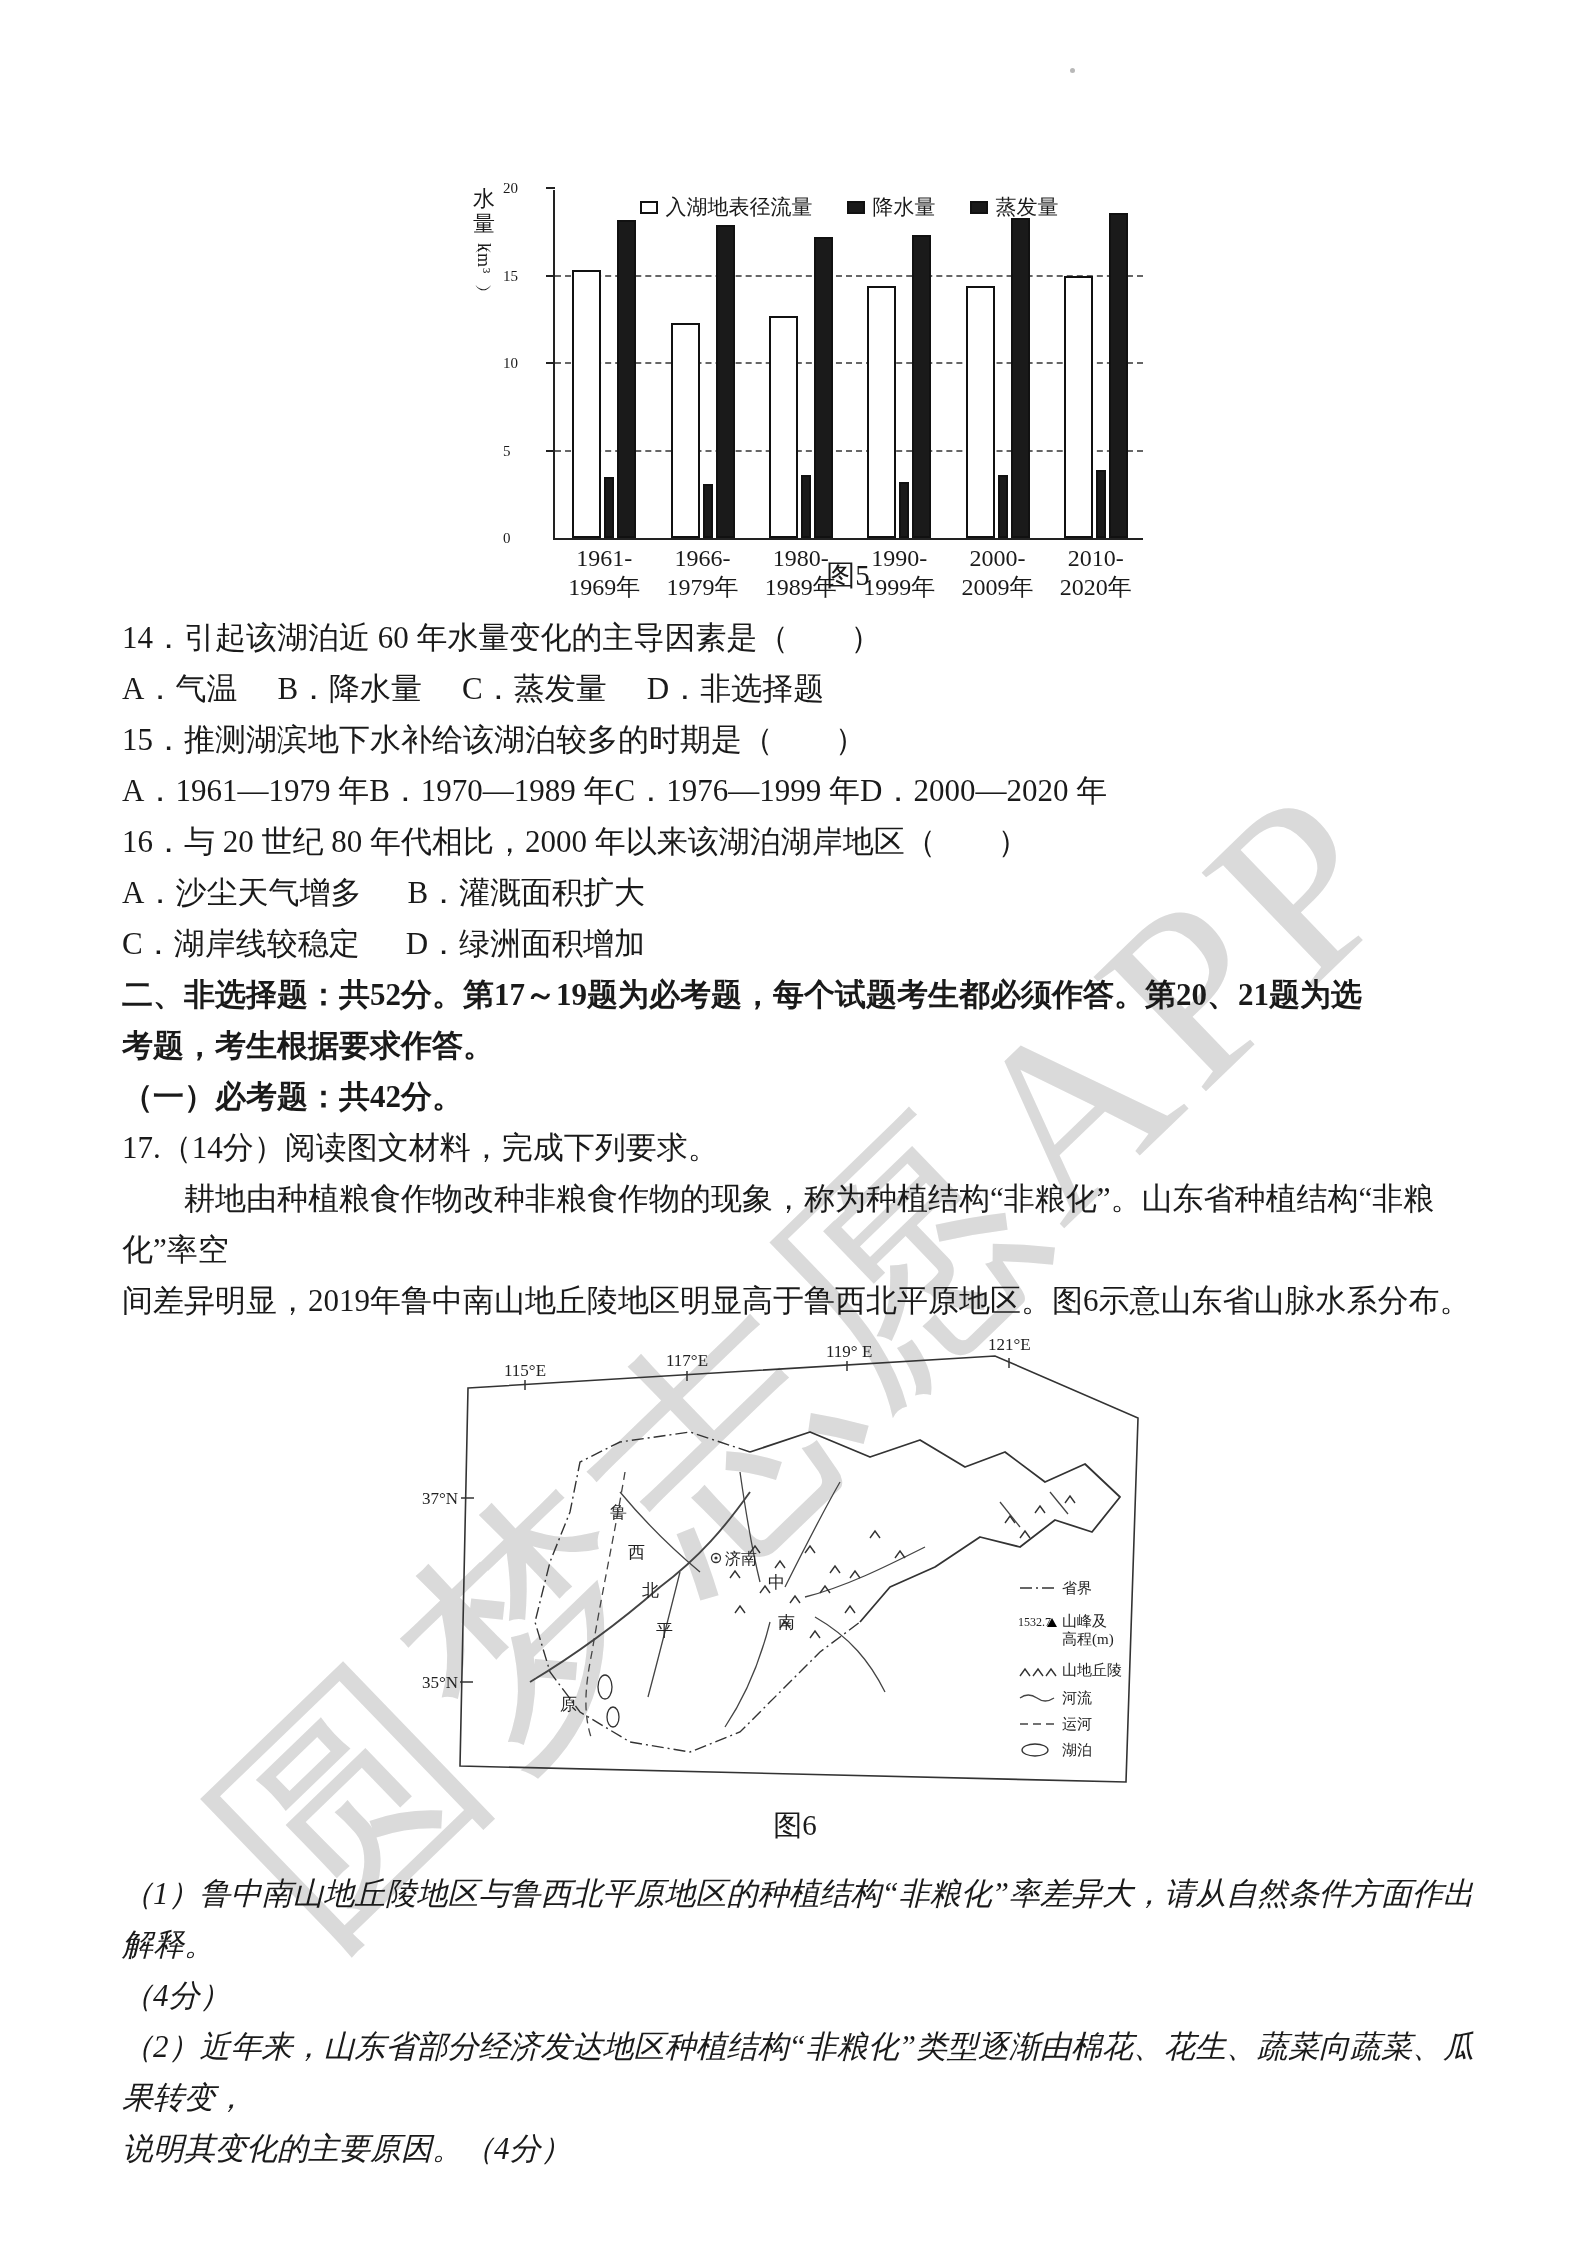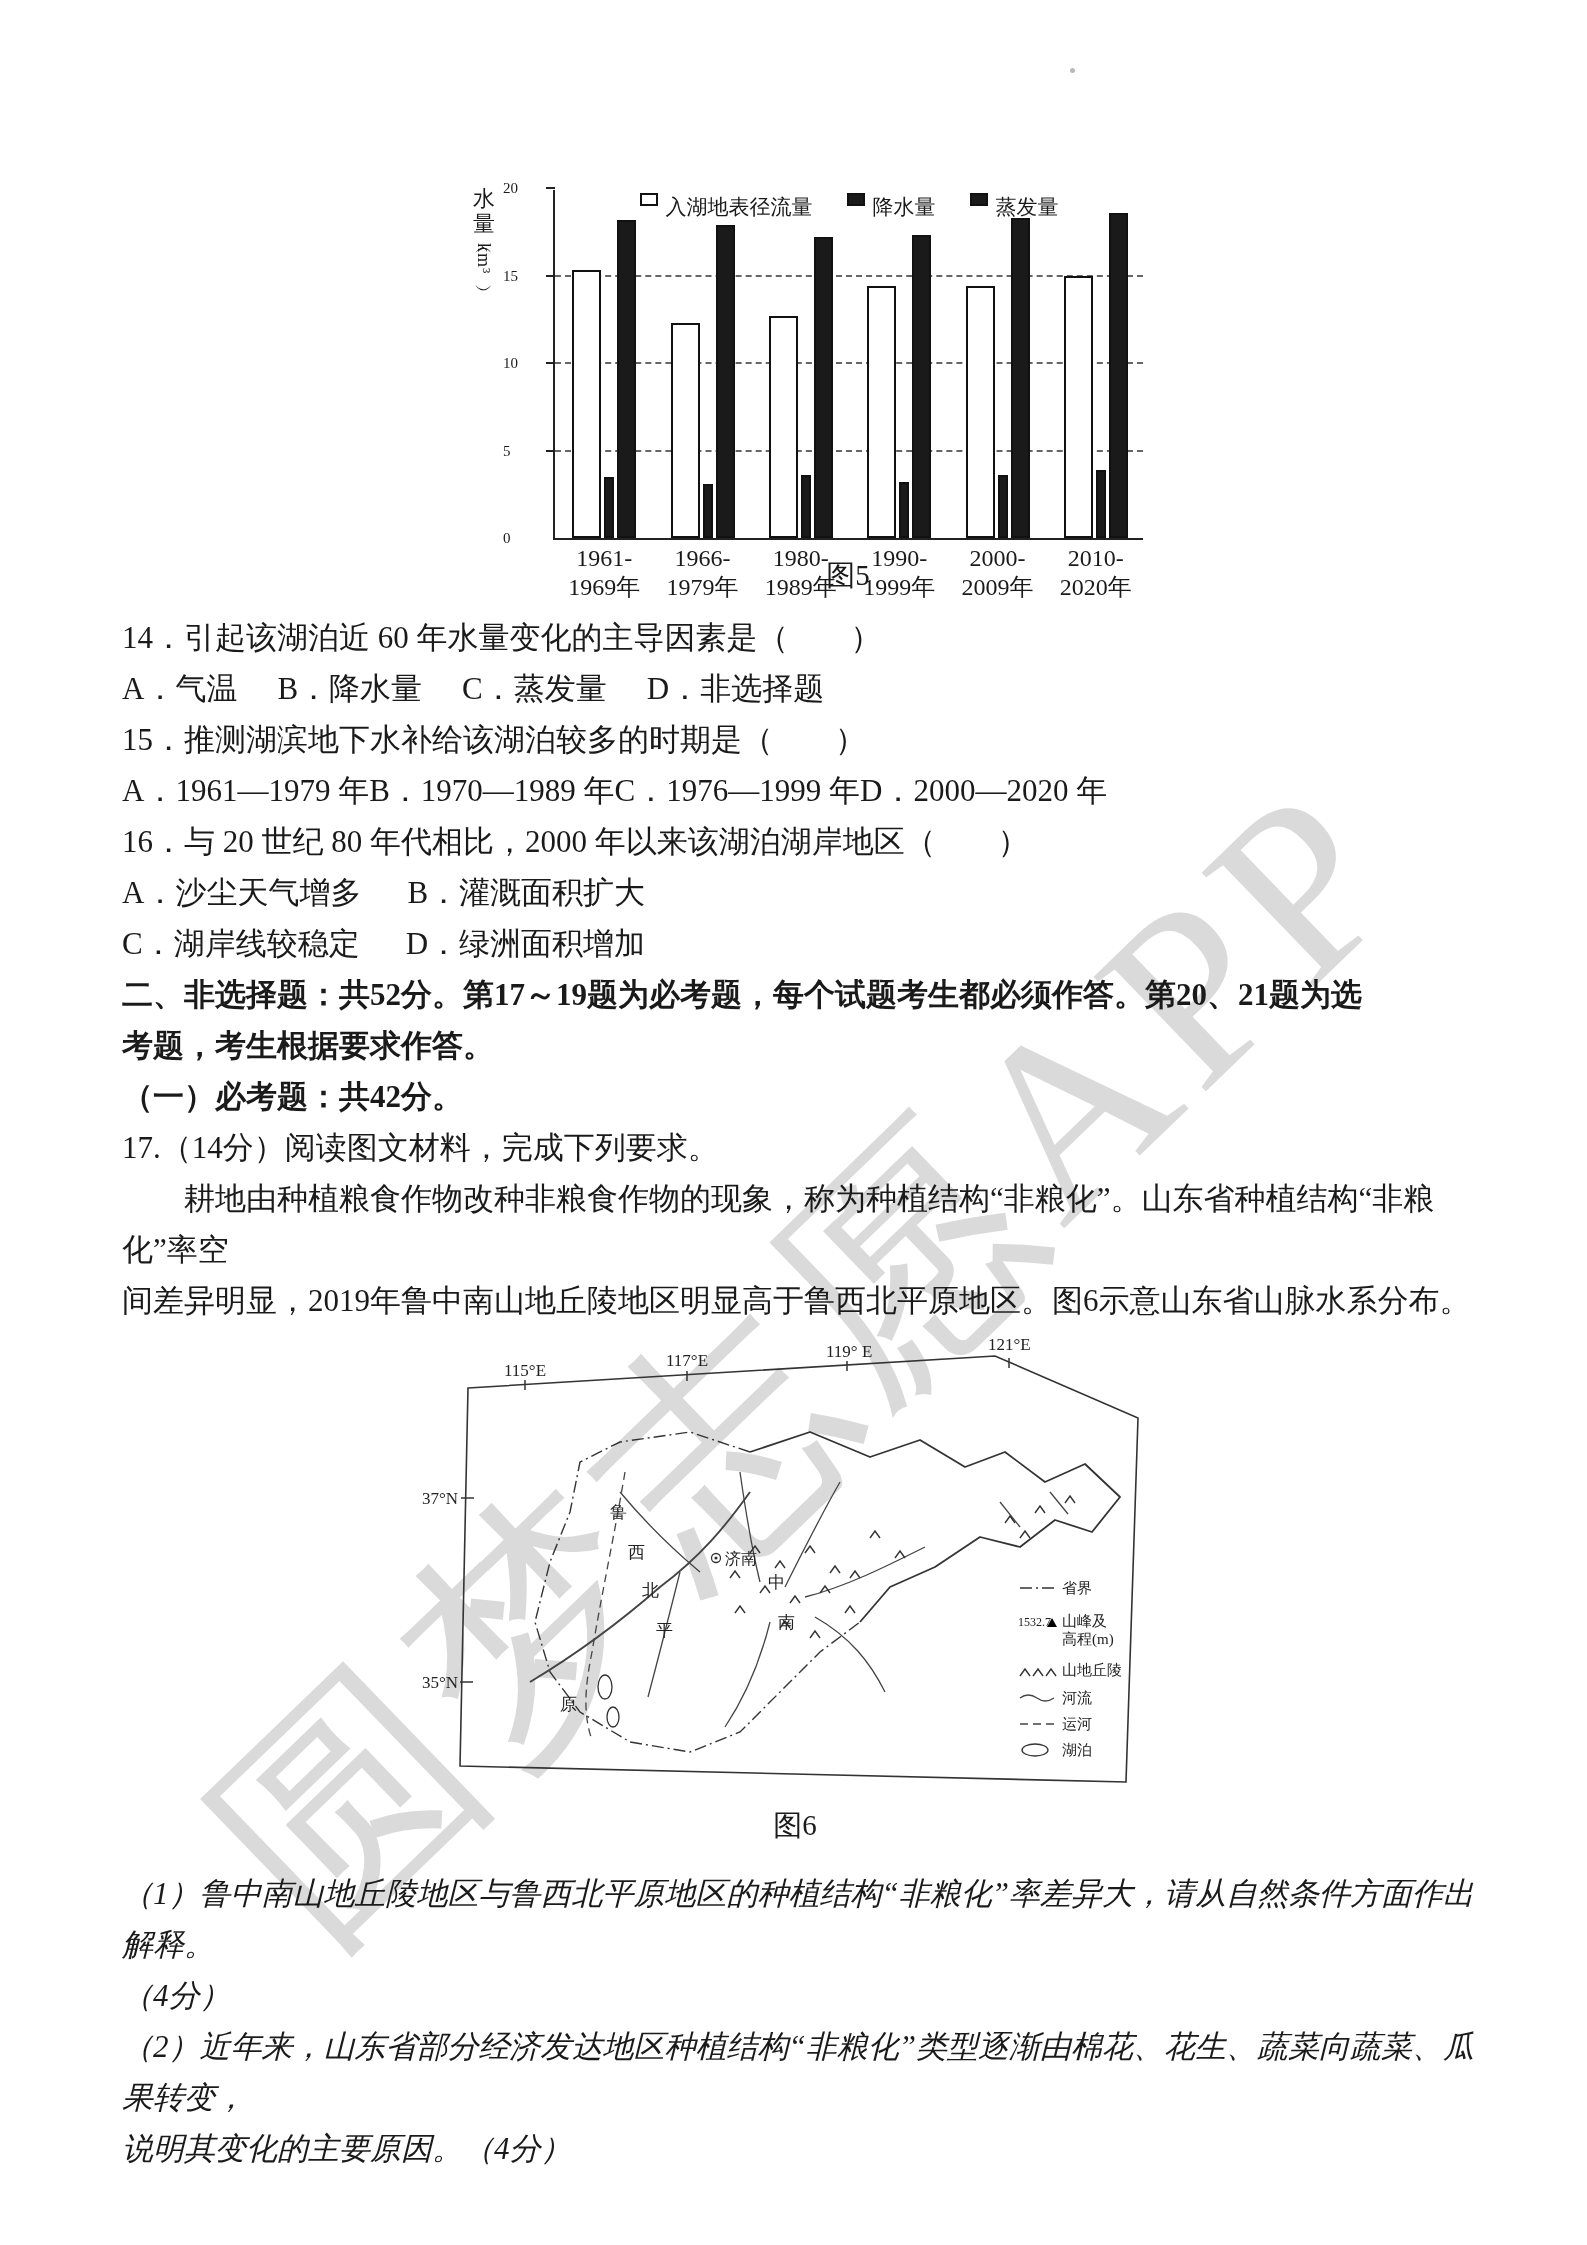--- a/index.html
+++ b/index.html
@@ -22,21 +22,21 @@
   .plot {
     position:relative; width:590px; height:350px;
     border-left:2px solid #222; border-bottom:2px solid #222;
   }
   .gridline { position:absolute; left:0; width:100%; border-top:2px dashed #666; }
   .bar { position:absolute; bottom:0; border:2px solid #111; }
   .ytick { position:absolute; left:-52px; width:40px; text-align:left; font-size:15px; line-height:26px; }
   .ytickmark { position:absolute; left:-9px; width:9px; border-top:2px solid #222; }
   .xlab { position:absolute; top:354px; width:96px; text-align:center; font-size:24px; line-height:1.2; white-space:pre-line; }
   .legend { position:absolute; top:3px; left:0; right:0; display:flex; justify-content:center; gap:34px; font-size:21px; align-items:center; }
-  .lg-item { display:flex; }
+  .lg-item { display:flex; align-items:center; }
   .lg-sw { display:inline-block; width:18px; height:13px; border:2px solid #111; margin-right:8px; }
   .ylabel { position:absolute; left:-84px; top:-4px; width:30px; text-align:center; }
   .ycn { display:block; width:24px; margin:0 auto; font-size:22px; line-height:1.15; word-break:break-all; }
   .yunit { display:block; writing-mode:vertical-rl; margin:5px auto 0; font-size:18px; letter-spacing:1px; }
   .fig-cap { text-align:center; font-size:29px; margin-top:16px; width:590px; margin-left:85px; }
 
   
   .textcol { margin:16px 100px 0 122px; font-size:31px; line-height:51px; }
   .textcol p { margin:0; }
   .bold { font-weight:bold; }

